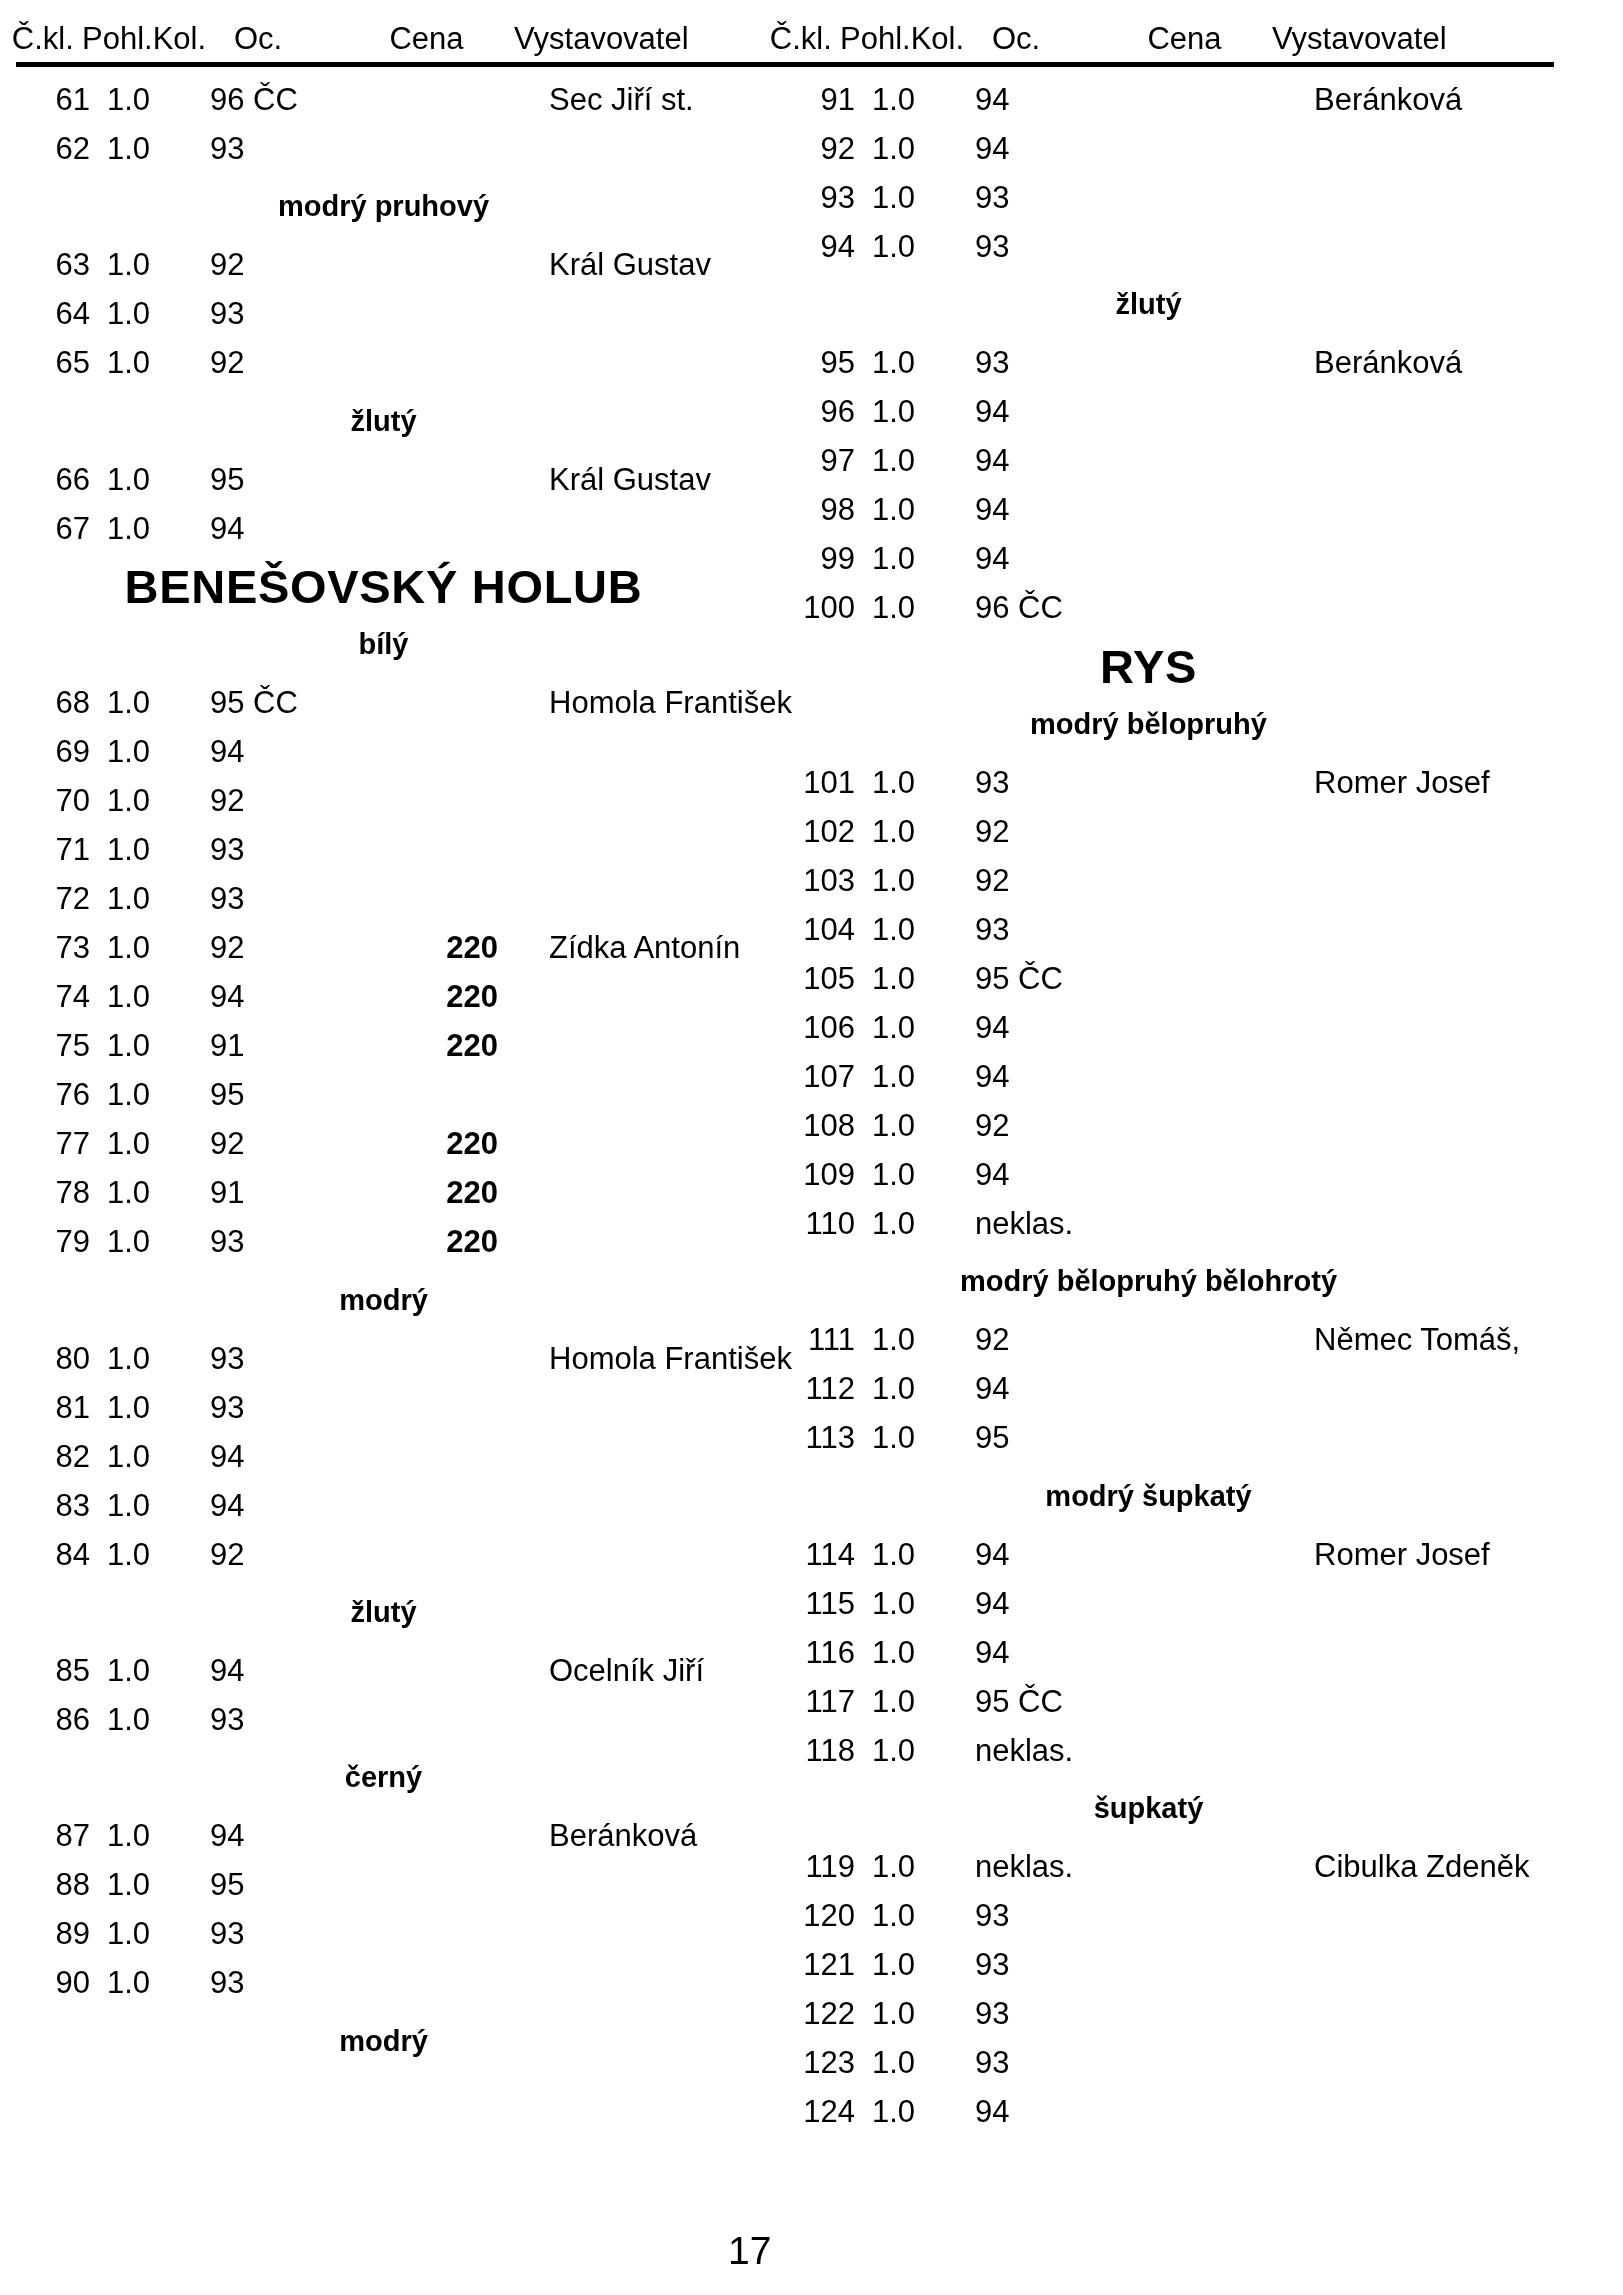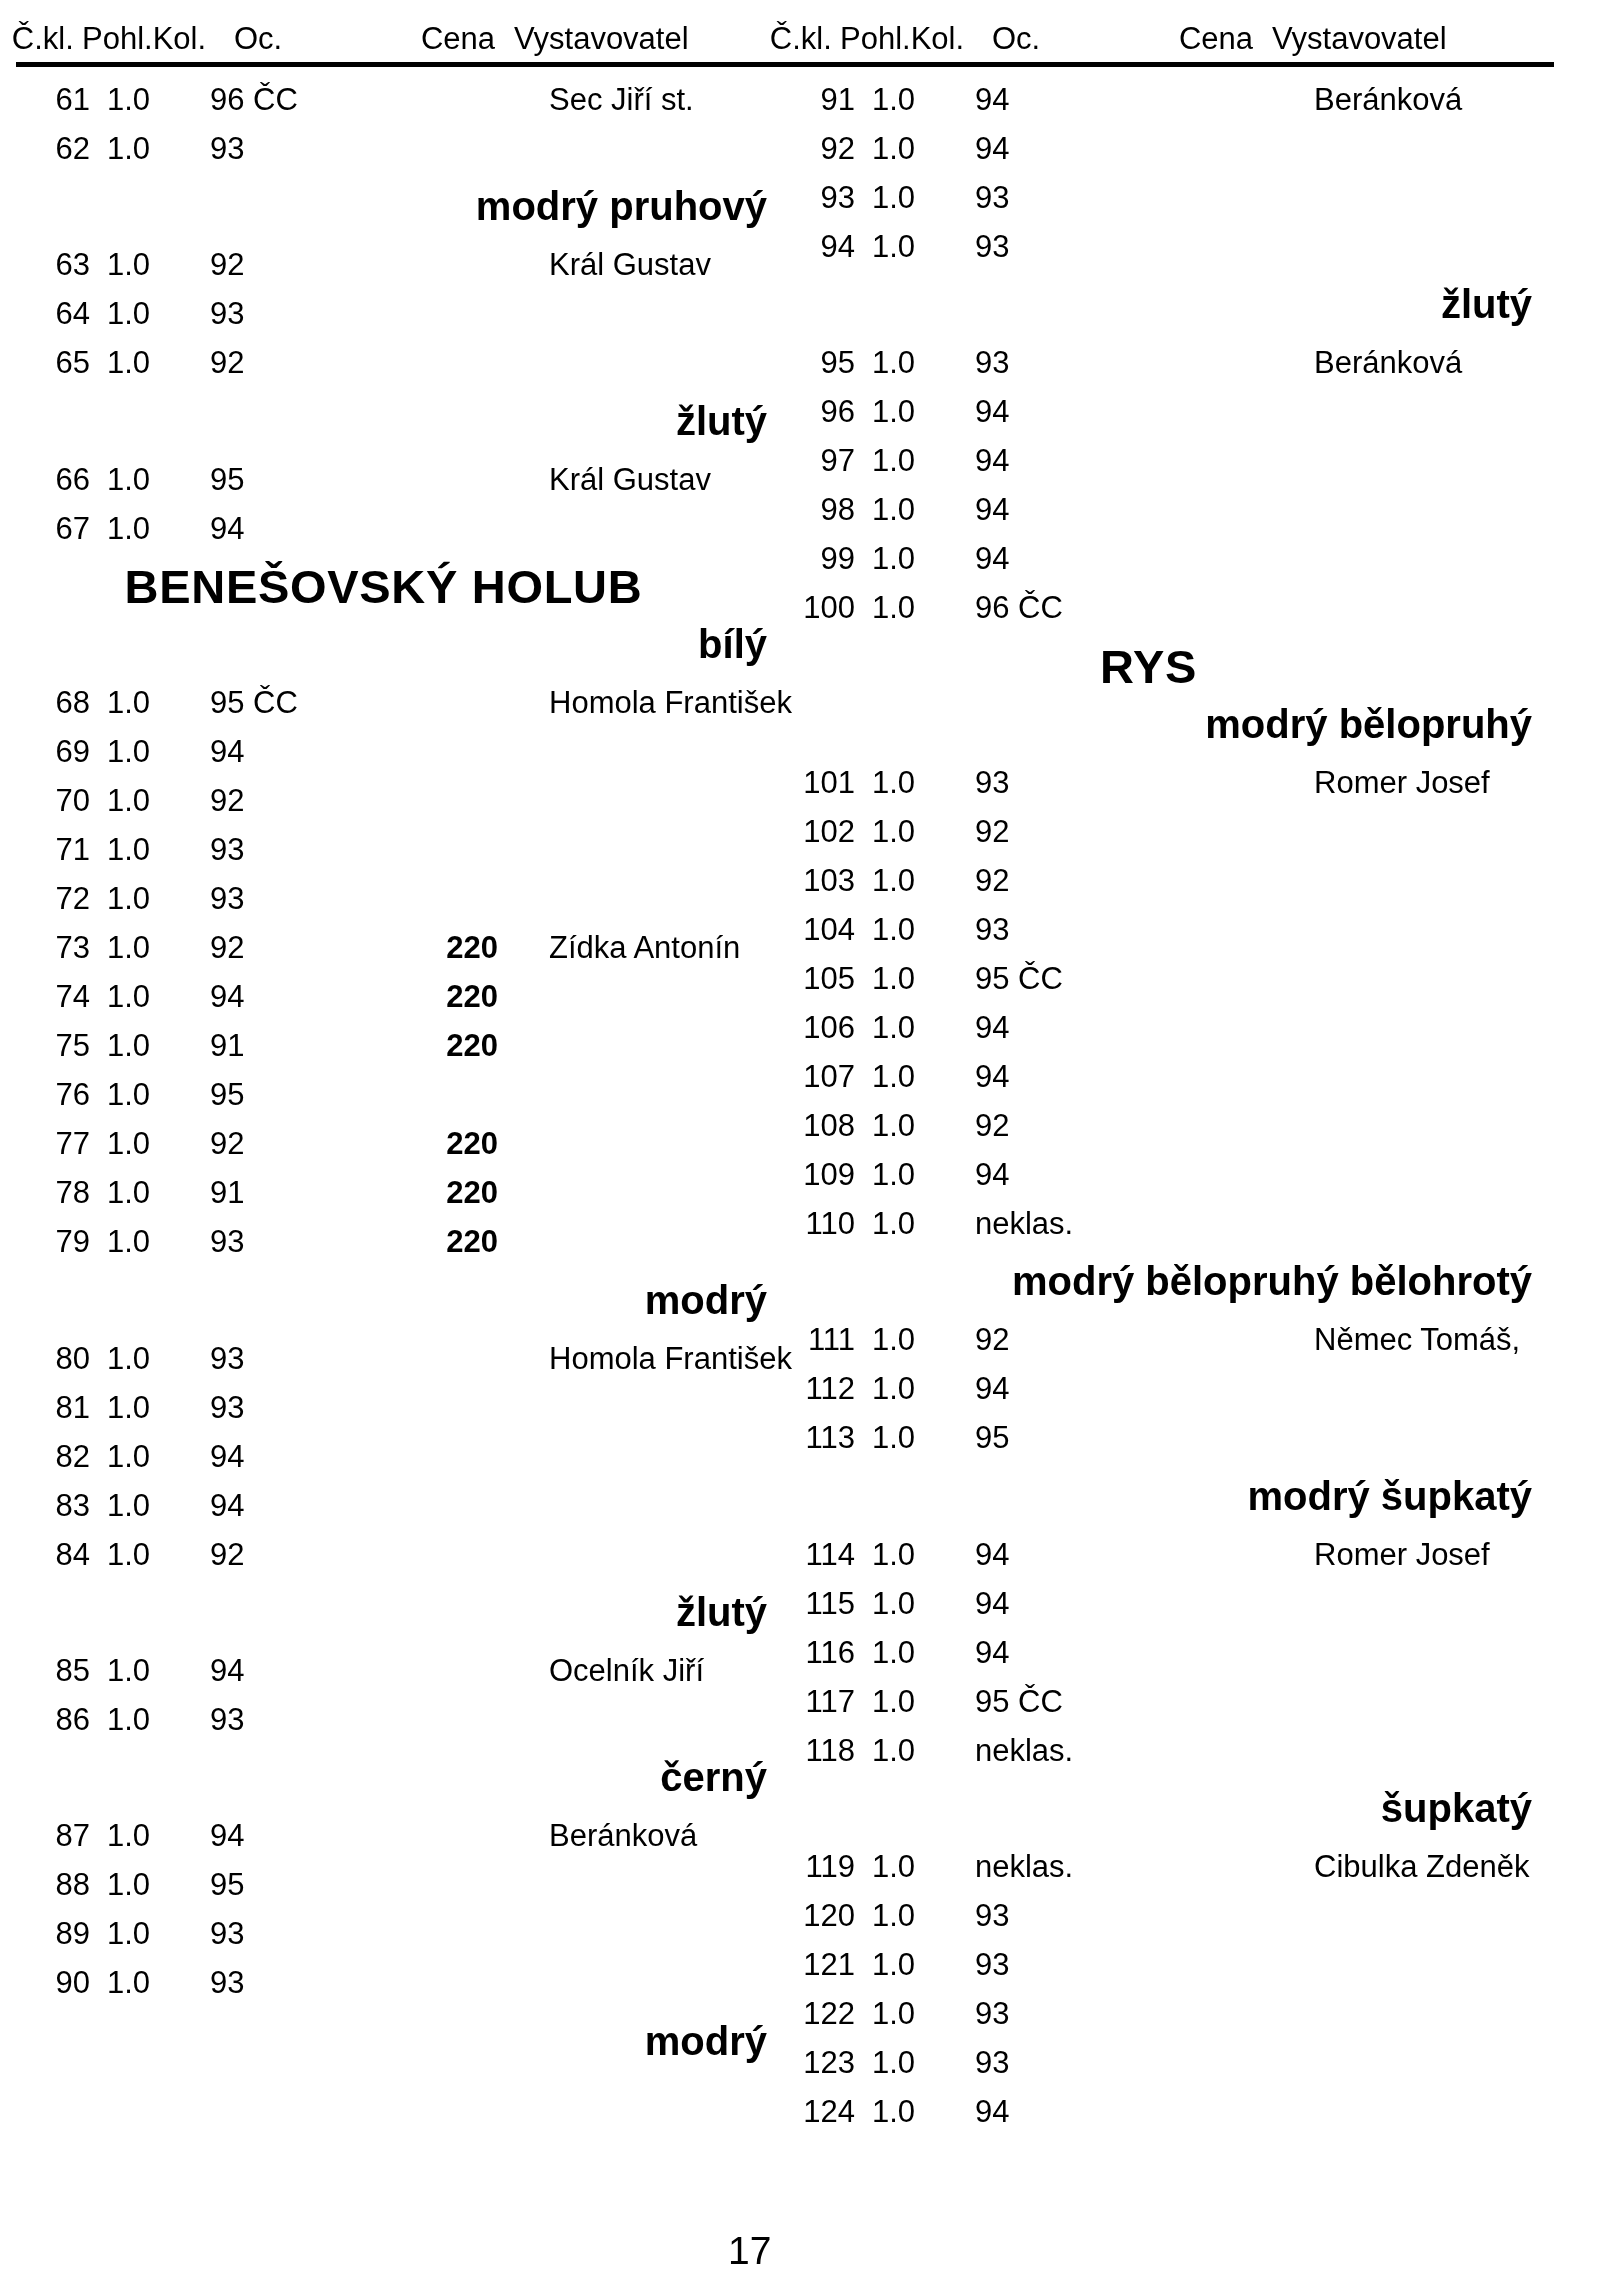--- a/index.html
+++ b/index.html
@@ -12,31 +12,31 @@
   }
   .page{position:absolute;left:0;top:0;width:1623px;height:2295px;background:#fff;padding-left:44px;}
   
   .header{position:absolute;top:17px;height:43px;font-size:31px;}
   .header .hcell{position:absolute;top:0;height:43px;line-height:43px;white-space:nowrap;}
   .header-left{left:0;}
   .header-right{left:758px;}
   .h-ckl{left:11.8px;}
   .h-pohl{left:82px;}
   .h-oc{left:234px;}
-  .h-cena{left:358px;width:137px;text-align:right;}
+  .h-cena{left:358px;width:137px;text-align:center;}
   .h-vyst{left:514px;}
   .rule{position:absolute;left:15.7px;top:62px;width:1538px;height:5.2px;background:#000;}
   
   .colwrap{position:absolute;top:75px;width:767px;}
   #col0{left:0;}
   #col1{left:765px;}
   .line{position:relative;height:49px;line-height:49px;font-size:31px;white-space:nowrap;}
   .line.heading{font-weight:bold;text-align:center;margin:9.2px 0;}
   .line.heading.breed{font-size:47px;letter-spacing:0.7px;}
-  .line.heading.color{font-size:40px;text-align:right;}
+  .line.heading.color{font-size:29px;}
   .cell{position:absolute;top:0;height:49px;line-height:49px;}
   .cage{left:0;width:90px;text-align:right;}
   .sex{left:107px;}
   .award{left:210px;}
   .price{left:366px;width:132px;text-align:right;font-weight:bold;}
   .exhibitor{left:502px;margin-left:47px;}
   .pagenum{position:absolute;top:2228px;left:728px;width:131px;height:46px;line-height:46px;text-align:left;font-size:39px;}
 </style>
 </head>
 <body>

